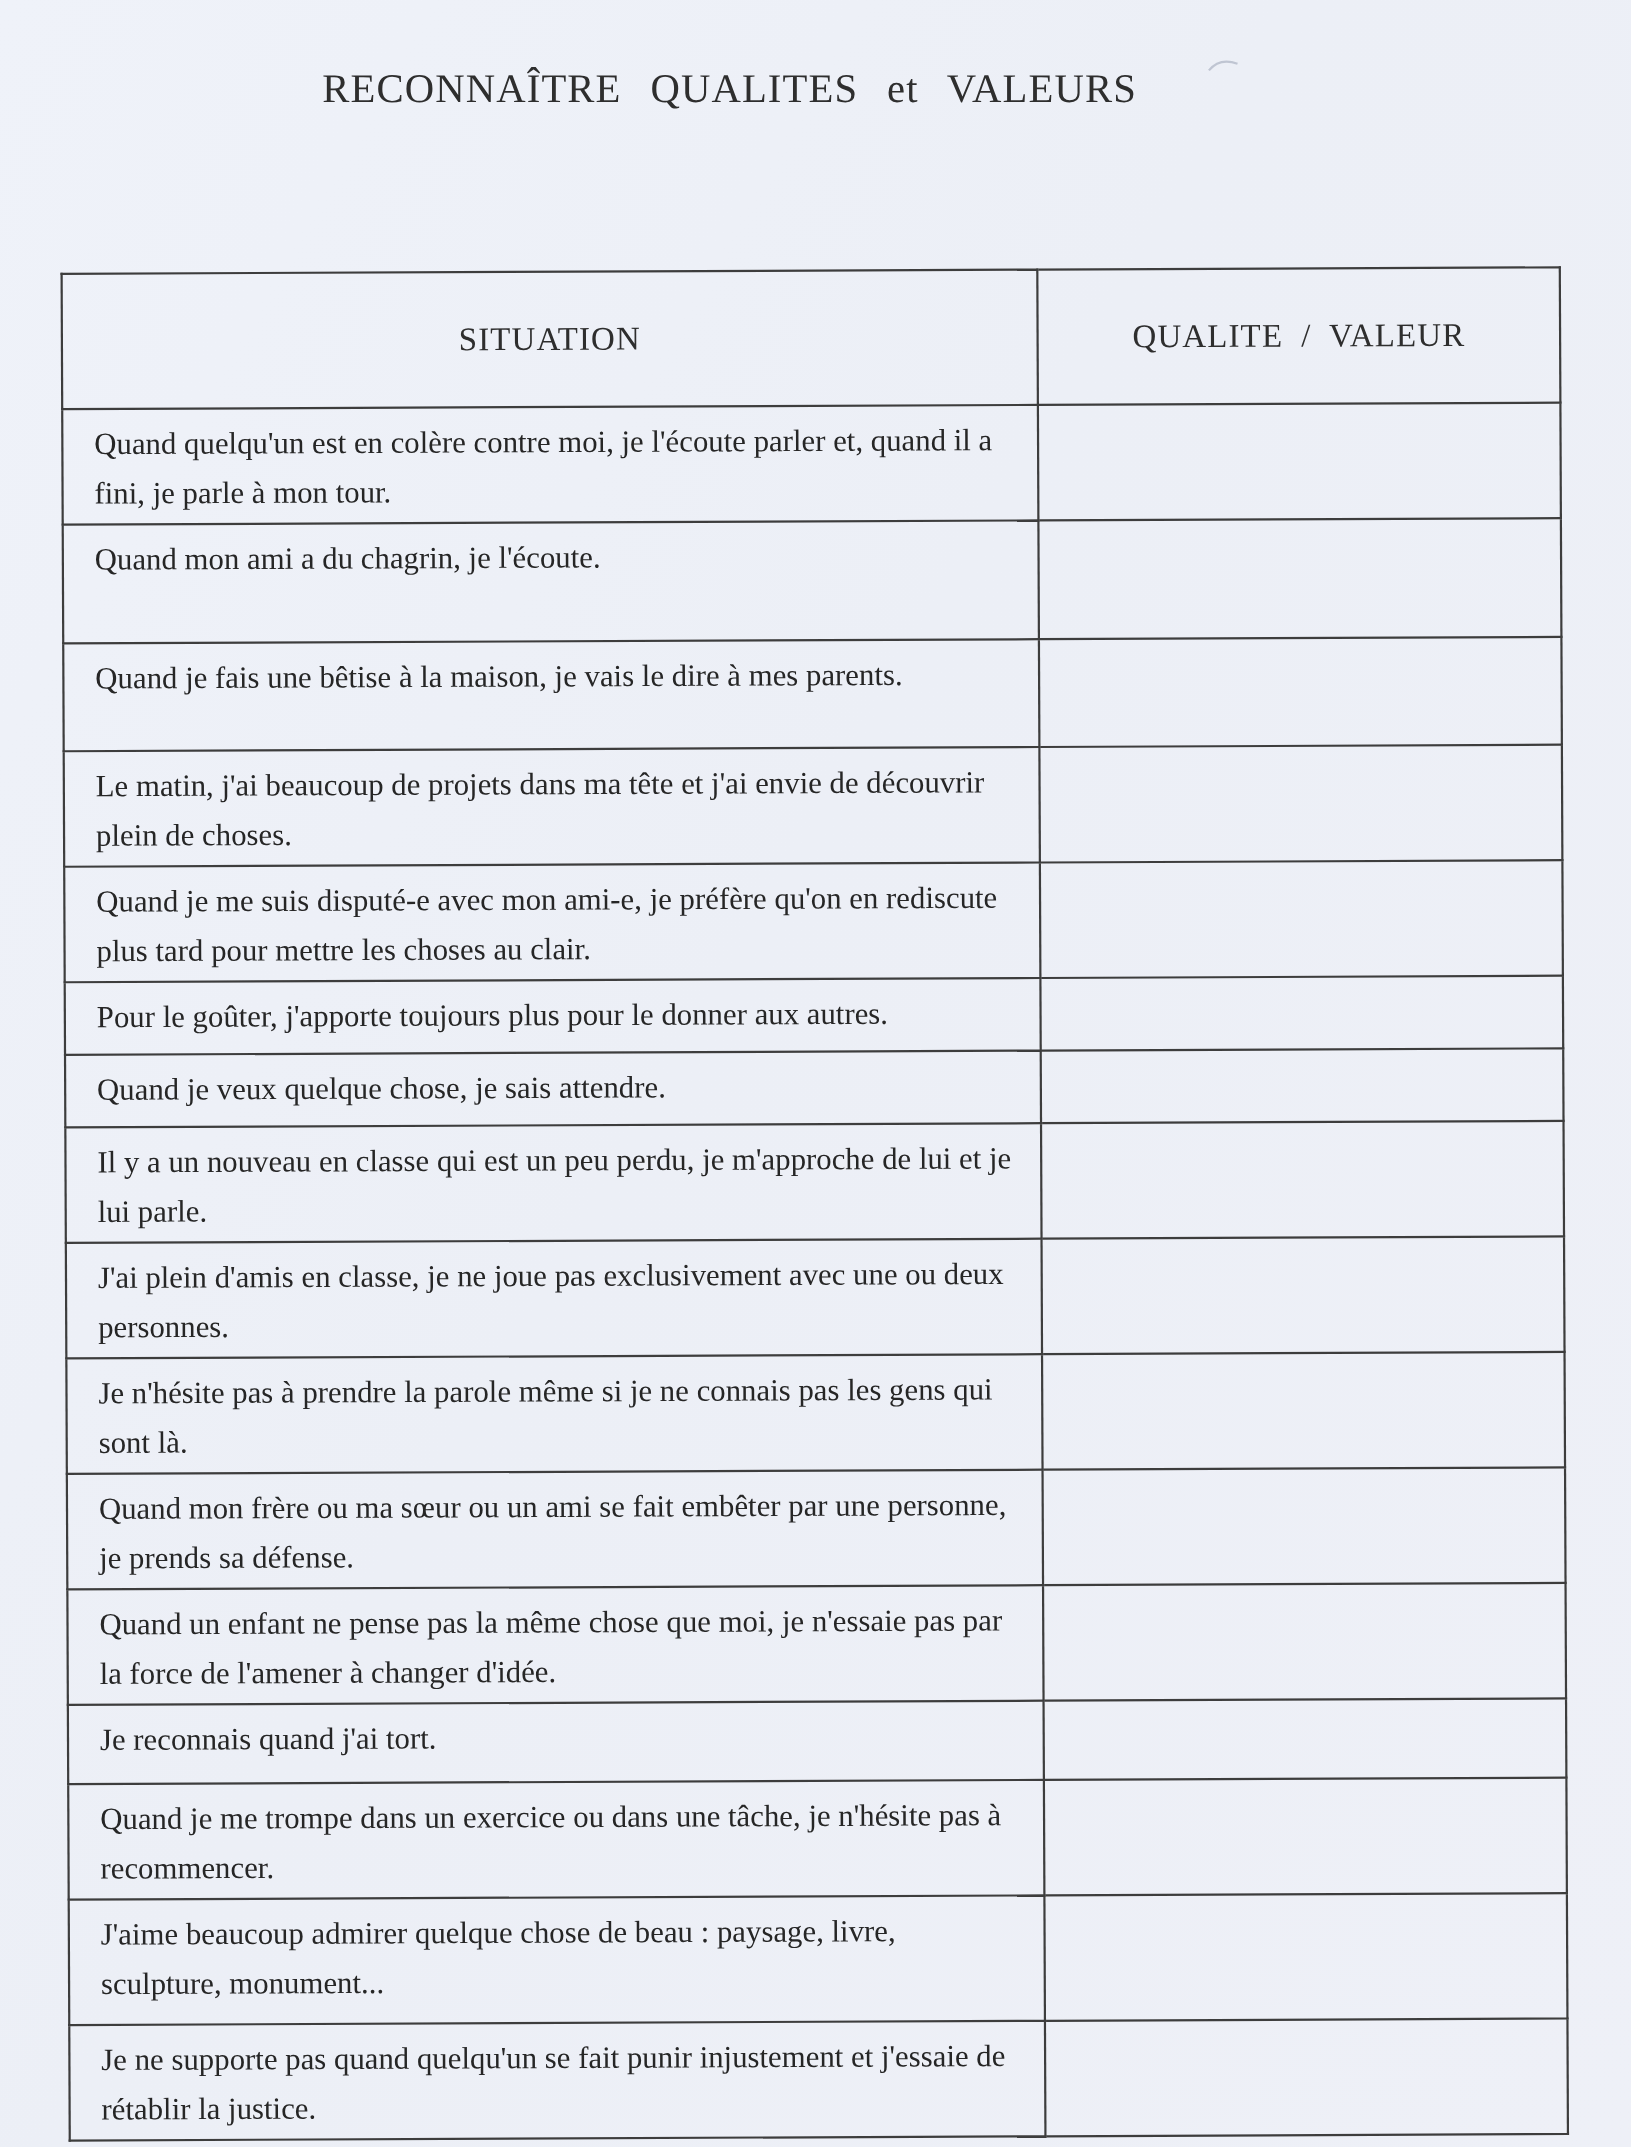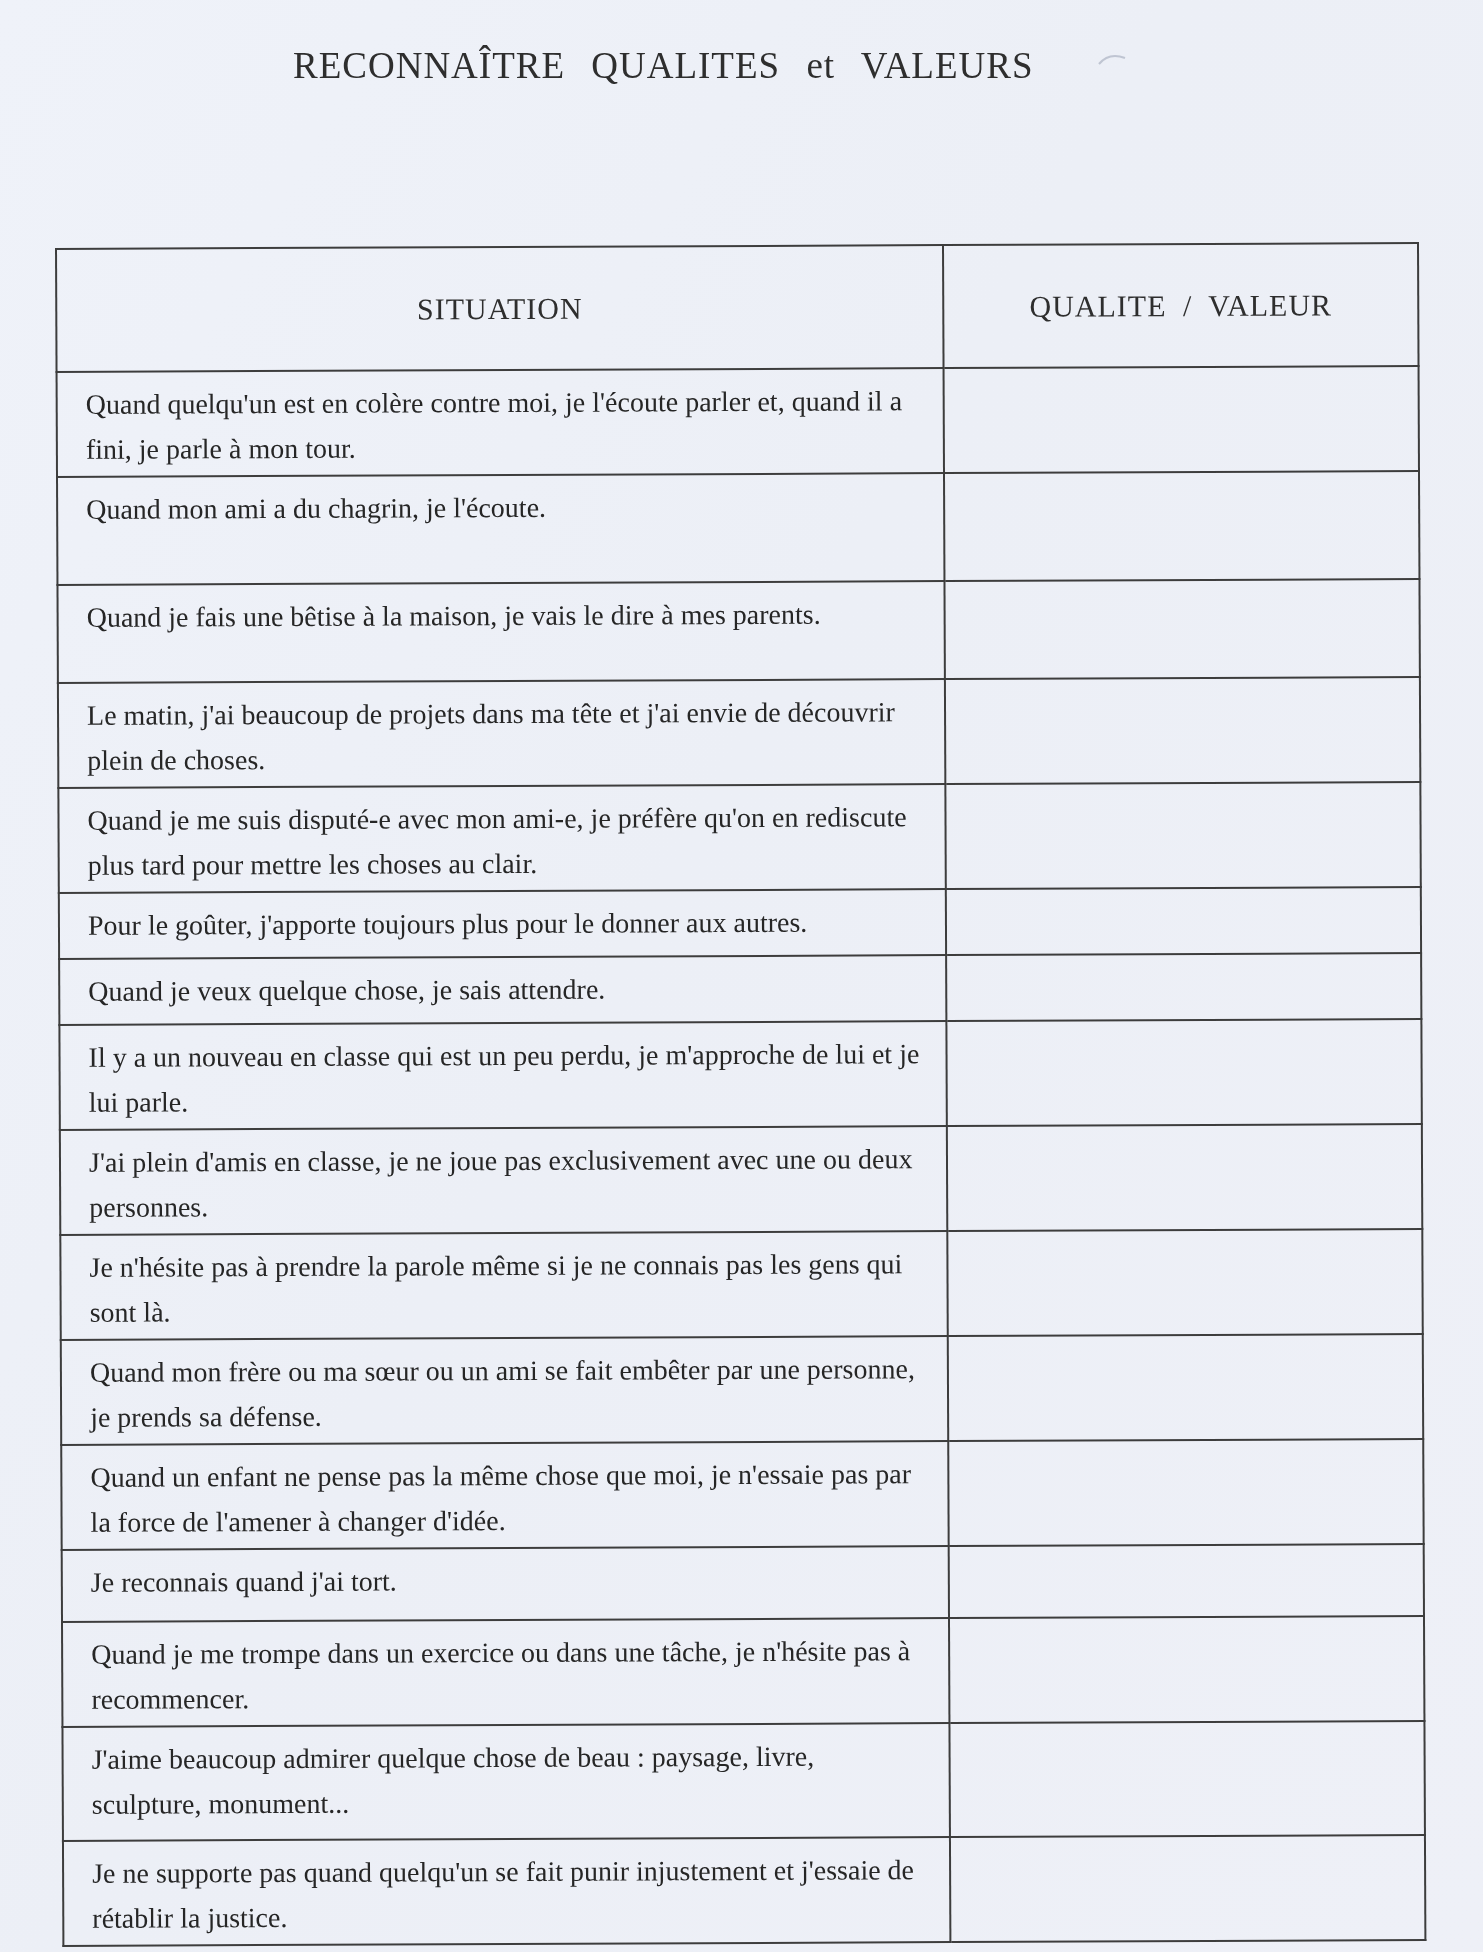--- a/index.html
+++ b/index.html
@@ -11,21 +11,21 @@
     width: 1483px;
     height: 1952px;
     background: linear-gradient(120deg, #eff2f9 0%, #eceff6 45%, #eef0f7 100%);
     font-family: "Liberation Serif", "DejaVu Serif", serif;
     color: #262626;
     overflow: hidden;
   }
   .title {
     position: absolute;
     left: 293px;
-    top: 44px;
+    top: 60px;
     margin: 0;
     font-size: 37px;
     font-weight: normal;
     letter-spacing: 1px;
     word-spacing: 16px;
     color: #2e2e2e;
     white-space: nowrap;
   }
   .scan-artifact {
     position: absolute;

